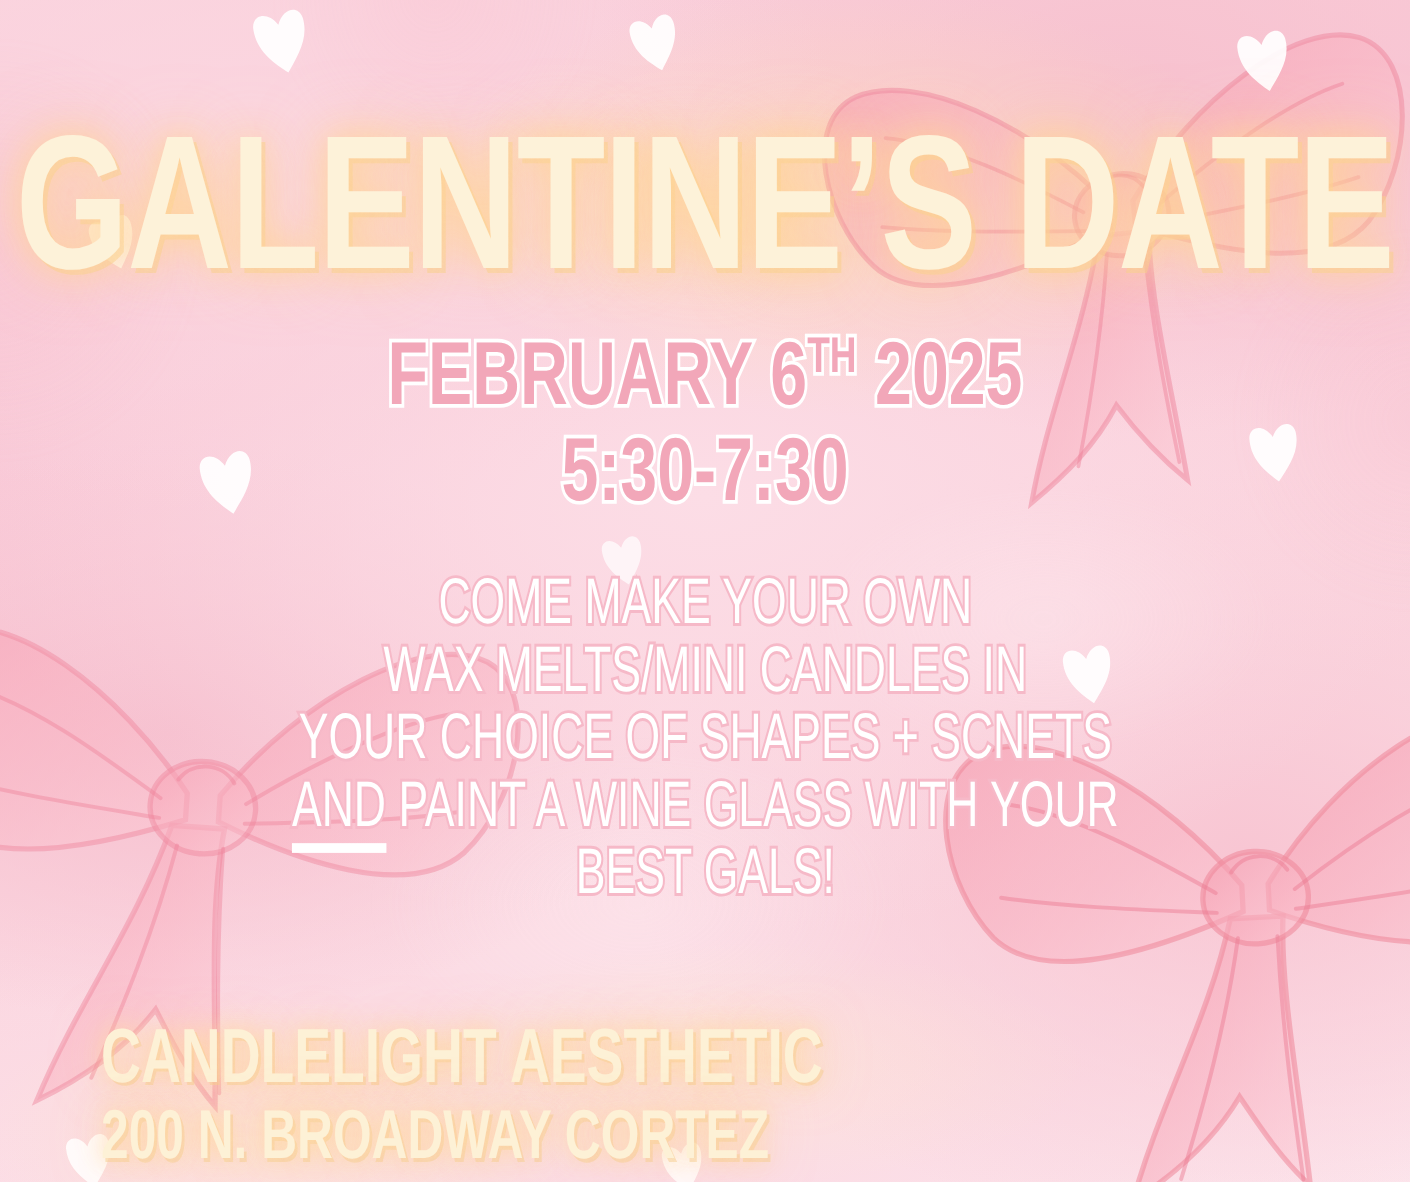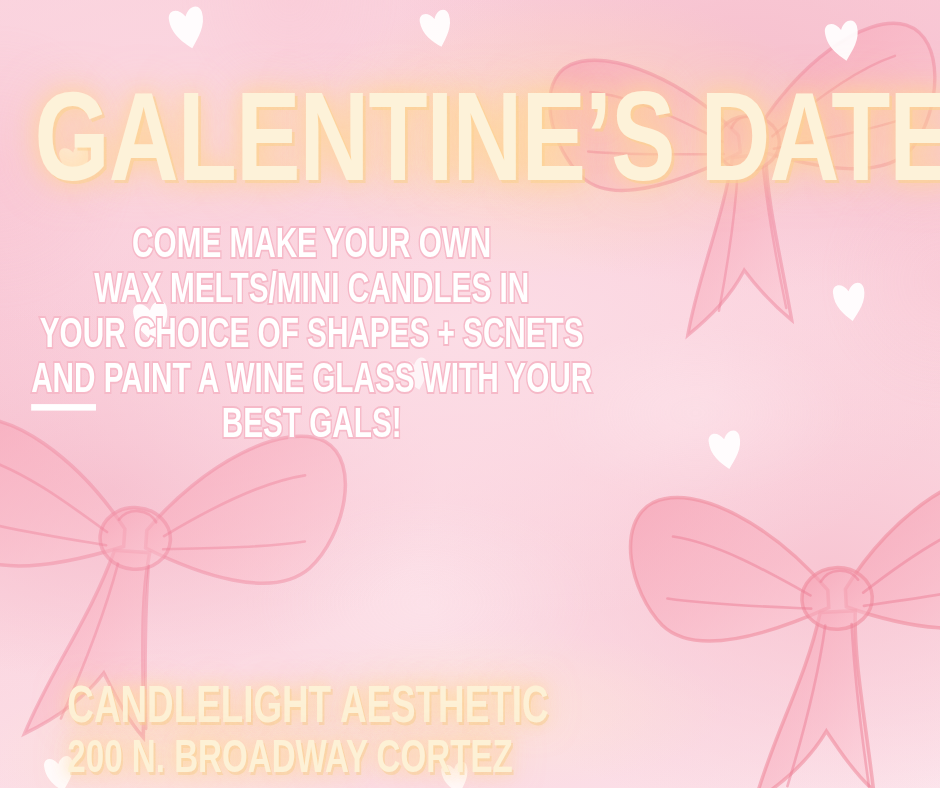--- a/index.html
+++ b/index.html
@@ -48,21 +48,21 @@
   .bow svg{display:block;}
 
   
   .heart{position:absolute;pointer-events:none;}
   .heart svg{display:block;}
 
   
   .content{
     position:absolute;inset:0;
     display:flex;flex-direction:column;
-    align-items:flex-start;
+    align-items:center;
     text-align:center;
   }
 
   .headline{
     margin-top:76px;
     font-size:104px;
     line-height:.95;
     font-weight:700;
     letter-spacing:-1px;
     color:#fdf2d9;
@@ -100,21 +100,21 @@
     margin-top:16px;
     font-size:48px;line-height:1;
     transform:scaleX(.92) scaleY(1.24);
     transform-origin:center top;
     white-space:nowrap;
   }
 
   .body{
     margin-top:46px;
     color:#ffffff;
-    font-weight:700;
+    font-weight:400;
     font-family:"Liberation Sans","DejaVu Sans",sans-serif;
     -webkit-text-stroke:3px #f6b9c8;
     paint-order:stroke fill;
   }
   .body-line{
     font-size:33px;
     line-height:1;
     margin-bottom:12px;
     transform:scaleX(.9) scaleY(1.3);
     transform-origin:center top;
@@ -291,20 +291,26 @@
   <div class="heart" style="left:436px;top:758px;transform:rotate(-12deg);">
     <svg width="40" height="40" viewBox="0 0 40 40">
         <path d="M7 10 C6 22 14 30 20 36 C26 29 34 21 33 10 C32 3 24 3 20 11 C16 3 8 3 7 10 Z" fill="#ffffff" fill-opacity=".82"></path>
       </svg>
   </div>
 
   <div class="content">
 
     <div class="headline">GALENTINE’S DATE</div>
 
+    <div class="datewrap">
+      <div class="date-line1">
+        <span>FEBRUARY 6</span><sup>TH</sup> <span>2025</span>
+      </div>
+      <div class="date-line2">5:30-7:30</div>
+    </div>
 
     <div class="body">
       <div class="body-line">COME MAKE YOUR OWN</div>
       <div class="body-line">WAX MELTS/MINI CANDLES IN</div>
       <div class="body-line">YOUR CHOICE OF SHAPES + SCNETS</div>
       <div class="body-line"><u>AND</u><span> PAINT A WINE GLASS WITH YOUR</span></div>
       <div class="body-line">BEST GALS!</div>
     </div>
 
   </div>

